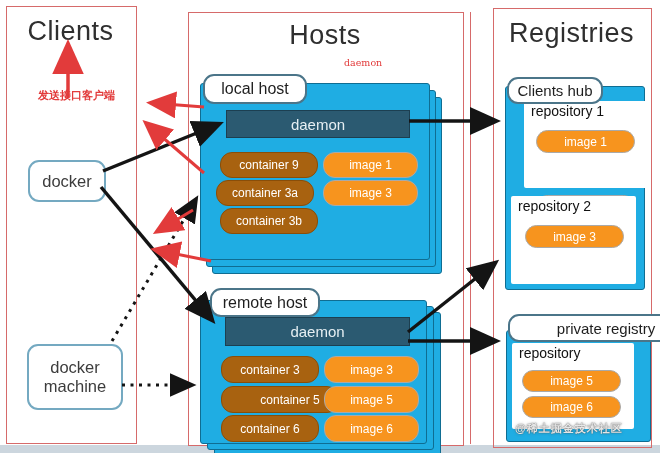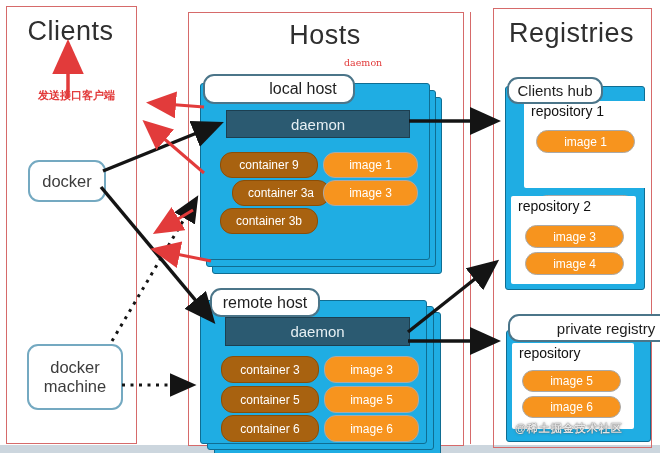--- a/index.html
+++ b/index.html
@@ -67,33 +67,33 @@
   <div class="client-box" style="left:28px;top:160px;width:74px;height:38px;">
     <span>docker</span>
   </div>
   <div class="client-box" style="left:27px;top:344px;width:92px;height:62px;">
     <span style="width:70px;">docker machine</span>
   </div>
 
   <div class="bluebox stack2" style="left:212px;top:97px;width:228px;height:175px;"></div>
   <div class="bluebox stack" style="left:206px;top:90px;width:228px;height:175px;"></div>
   <div class="bluebox" style="left:200px;top:83px;width:228px;height:175px;"></div>
-  <div class="tab" style="left:203px;top:74px;width:100px;height:26px;padding-left:48px;">
+  <div class="tab" style="left:203px;top:74px;width:100px;height:26px;">
     <span>local host</span>
   </div>
   <div class="daemon-bar" style="left:226px;top:110px;width:182px;height:26px;">
     <span>daemon</span>
   </div>
   <div class="pill pill-c" style="left:220px;top:152px;width:96px;height:24px;">
       <span>container 9</span>
     </div>
   <div class="pill pill-i" style="left:323px;top:152px;width:93px;height:24px;">
       <span>image 1</span>
     </div>
-  <div class="pill pill-c" style="left:232px;top:180px;width:96px;height:24px;">
+  <div class="pill pill-c" style="left:216px;top:180px;width:96px;height:24px;">
       <span>container 3a</span>
     </div>
   <div class="pill pill-i" style="left:323px;top:180px;width:93px;height:24px;">
       <span>image 3</span>
     </div>
   <div class="pill pill-c" style="left:220px;top:208px;width:96px;height:24px;">
       <span>container 3b</span>
     </div>
 
   <div class="bluebox stack2" style="left:214px;top:312px;width:225px;height:142px;"></div>
@@ -104,21 +104,21 @@
   </div>
   <div class="daemon-bar" style="left:225px;top:317px;width:183px;height:27px;">
     <span>daemon</span>
   </div>
   <div class="pill pill-c" style="left:221px;top:356px;width:96px;height:25px;">
       <span>container 3</span>
     </div>
   <div class="pill pill-i" style="left:324px;top:356px;width:93px;height:25px;">
       <span>image 3</span>
     </div>
-  <div class="pill pill-c" style="left:221px;top:386px;width:96px;height:25px;">
+  <div class="pill pill-c" style="left:221px;top:386px;width:96px;height:25px;padding-left:20px;">
       <span>container 5</span>
     </div>
   <div class="pill pill-i" style="left:324px;top:386px;width:93px;height:25px;">
       <span>image 5</span>
     </div>
   <div class="pill pill-c" style="left:221px;top:415px;width:96px;height:25px;">
       <span>container 6</span>
     </div>
   <div class="pill pill-i" style="left:324px;top:415px;width:93px;height:25px;">
       <span>image 6</span>
@@ -134,23 +134,20 @@
         <span>image 1</span>
       </div>
     <div class="pill pill-i" style="left:12px;top:56px;width:97px;height:21px;margin-top:38px;">
         <span>image 2</span>
       </div>
   </div>
   <div class="repo" style="left:511px;top:196px;width:125px;height:88px;">
     <div class="repo-name">repository 2</div>
     <div class="pill pill-i" style="left:14px;top:29px;width:97px;height:21px;">
         <span>image 3</span>
-      </div>
-    <div class="pill pill-i" style="left:14px;top:56px;width:97px;height:21px;">
-        <span>image 4</span>
       </div>
   </div>
 
   <div class="bluebox" style="left:506px;top:330px;width:143px;height:110px;"></div>
   <div class="tab" style="left:508px;top:314px;width:136px;height:24px;font-size:15px;padding-left:28px;">
     <span>private registry</span>
   </div>
   <div class="repo" style="left:512px;top:343px;width:122px;height:86px;">
     <div class="repo-name">repository</div>
     <div class="pill pill-i" style="left:10px;top:27px;width:97px;height:20px;">

